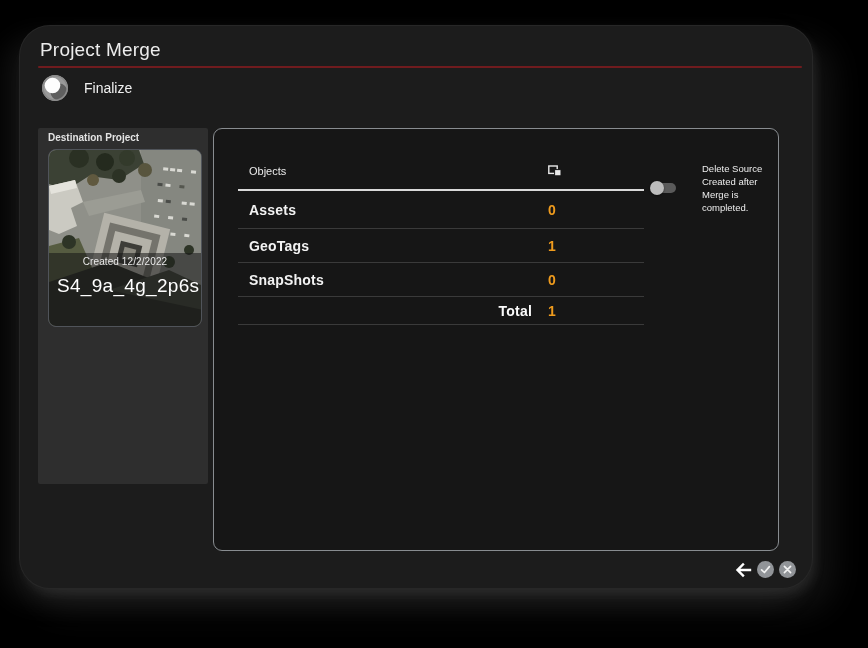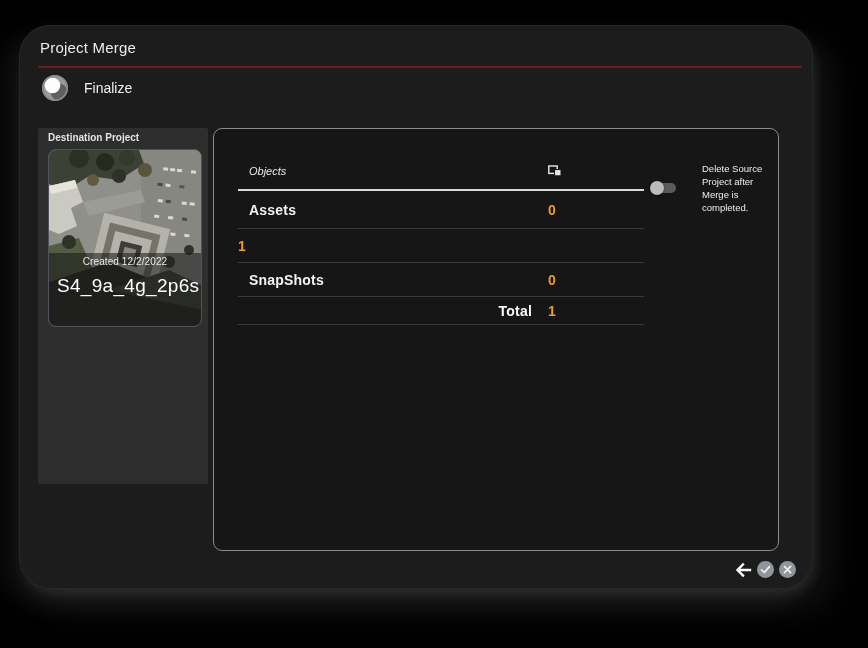--- a/index.html
+++ b/index.html
@@ -11,21 +11,21 @@
   .window {
     position: absolute; left: 20px; top: 26px; width: 792px; height: 562px;
     background: #1c1c1c; border-radius: 30px;
     box-shadow: 0 0 0 1px #272727,
                 -14px 12px 26px 2px rgba(95,95,95,0.18),
                 16px 18px 34px 4px rgba(95,95,95,0.20),
                 4px 6px 12px rgba(90,90,90,0.25);
   }
   .window-title {
     position: absolute; left: 20px; top: 13px;
-    font-size: 15px; font-weight: 500; color: #ececec; letter-spacing: .2px;
+    font-size: 19px; font-weight: 500; color: #ececec; letter-spacing: .2px;
   }
   .red-rule {
     position: absolute; left: 18px; right: 10px; top: 40px; height: 2px;
     border-radius: 1px;
   }
 
   
   .finalize-row { position: absolute; left: 22px; top: 49px; height: 26px;
     display: flex; align-items: center; gap: 16px; }
   .finalize-icon { width: 26px; height: 26px; display: block; }
@@ -58,21 +58,21 @@
   .main-panel {
     position: absolute; left: 193px; top: 102px; width: 566px; height: 423px;
     background: #161616; border: 1px solid #888c90; border-radius: 9px;
   }
   .obj-table { position: absolute; left: 24px; top: 0; width: 406px; }
   .thead {
     display: flex; align-items: center; height: 38px; margin-top: 24px;
     border-bottom: 2px solid #d9d9d9; position: relative;
   }
   .thead .th-label { width: 310px; padding-left: 11px; font-size: 11px;
-    font-weight: 500; color: #e9e9e9; font-style: italic; }
+    font-weight: 500; color: #e9e9e9; }
   .th-icon { width: 14px; height: 12px; display: block; }
   .trow {
     display: flex; align-items: center; height: 34px;
     border-bottom: 1px solid #3a3a3a;
   }
   .trow.first { height: 38px; }
   .trow .row-label { width: 310px; padding-left: 11px; font-size: 14px;
     font-weight: 700; color: #f2f2f2; letter-spacing: .2px; }
   .row-value { font-size: 14px; font-weight: 700; }
   .trow.total-row { height: 28px; }
@@ -202,40 +202,41 @@
             <rect x="0.8" y="1" width="8.4" height="7.4" fill="none" stroke="#e8e8e8" stroke-width="1.4"></rect>
             <rect x="6.6" y="4.6" width="6.4" height="6.2" fill="#e8e8e8" stroke="#161616" stroke-width="1"></rect>
           </svg>
         </div>
 
         <div class="trow first">
           <span class="row-label">Assets</span>
           <span class="row-value" style="color:#ef9b1d;">0</span>
         </div>
         <div class="trow">
+          <span class="row-label">GeoTags</span>
           <span class="row-value" style="color:#ef9b1d;">1</span>
         </div>
         <div class="trow">
           <span class="row-label">SnapShots</span>
           <span class="row-value" style="color:#ef9b1d;">0</span>
         </div>
         <div class="trow total-row">
           <span class="row-label">Total</span>
           <span class="row-value" style="color:#ef9b1d;">1</span>
         </div>
       </div>
 
       <div class="toggle-zone">
         <div class="toggle" role="switch" aria-checked="false">
           <div class="toggle-track"></div>
           <div class="toggle-knob"></div>
         </div>
         <div class="toggle-text">
           <span>Delete Source</span>
-          <span>Project after</span>
+          <span>Created after</span>
           <span>Merge is</span>
           <span>completed.</span>
         </div>
       </div>
     </div>
 
     <div class="footer-actions">
       <button class="icon-btn" aria-label="back">
         <svg width="18" height="16" viewBox="0 0 18 16">
           <path d="M16 8 H4 M9 2.5 L3.5 8 L9 13.5" stroke="#ffffff" stroke-width="2.4" fill="none" stroke-linecap="square"></path>

